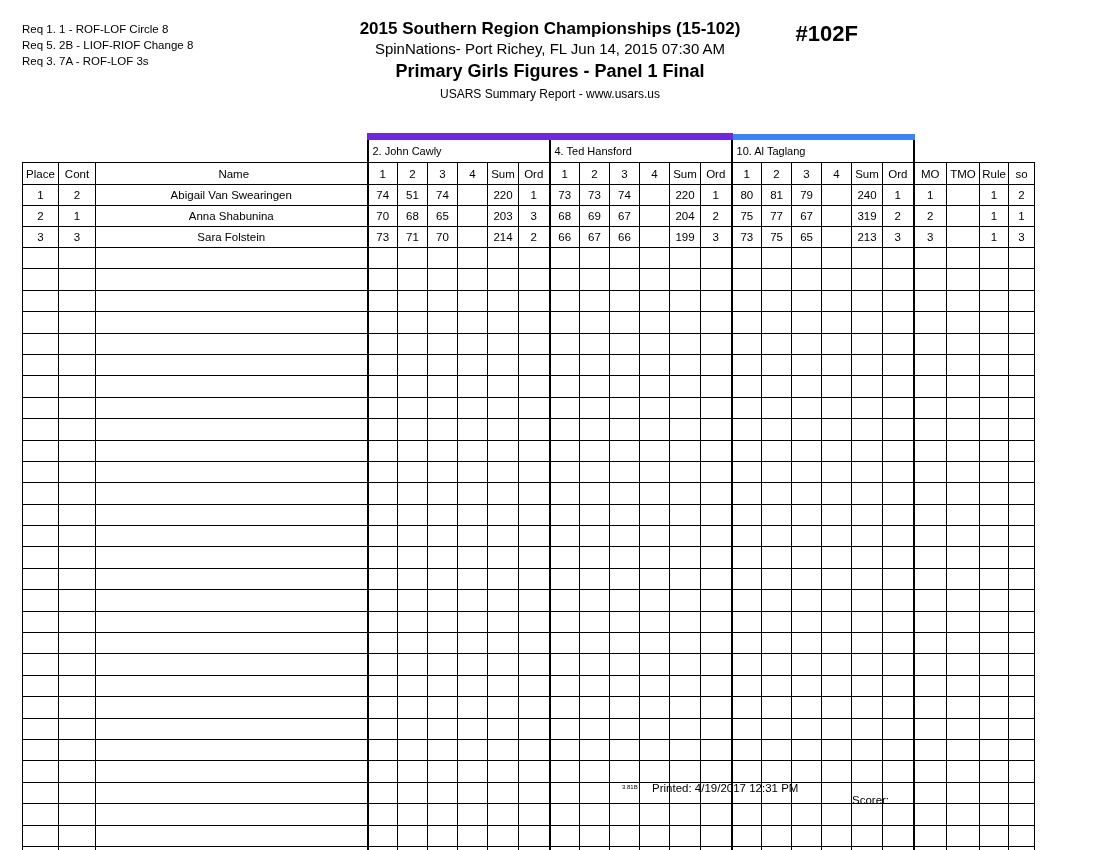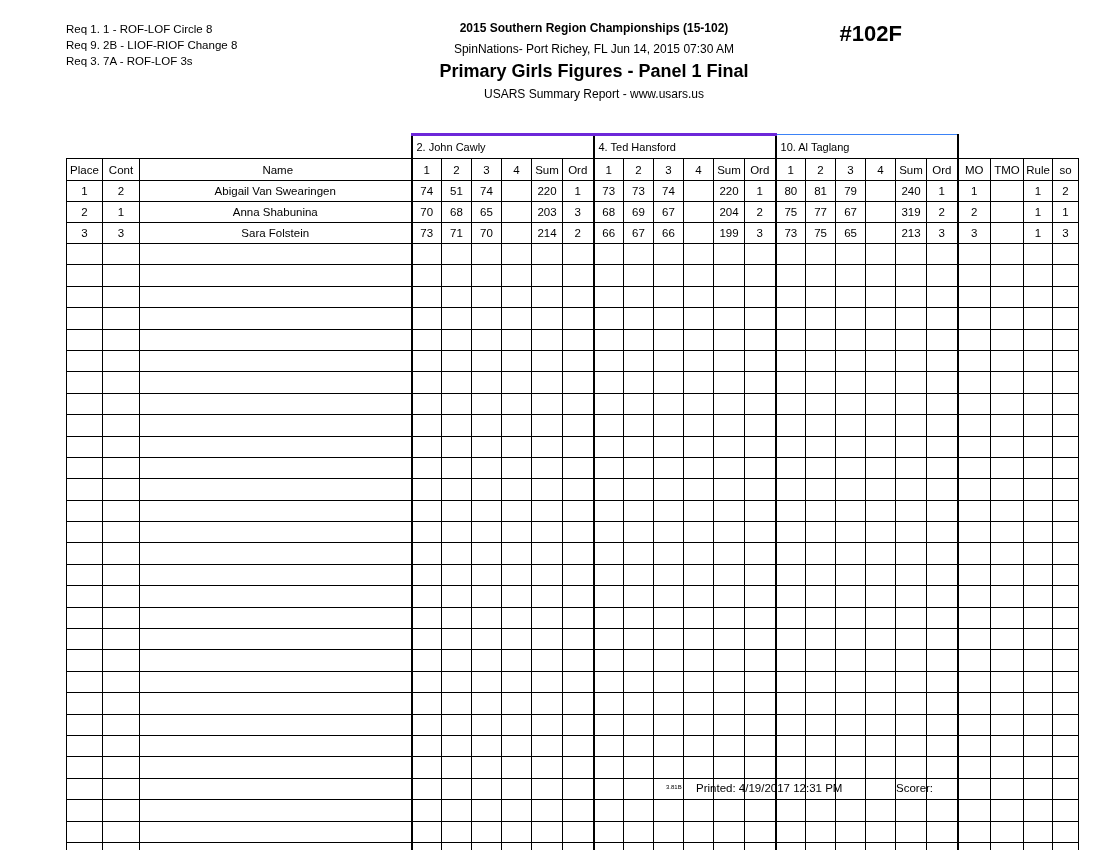--- a/index.html
+++ b/index.html
@@ -12,21 +12,20 @@
     height: 850px;
     font-family: "Liberation Sans", sans-serif;
     color: #000000;
     position: relative;
     overflow: hidden;
   }
   .page {
     position: relative;
     width: 880px;
     height: 850px;
-    margin-left: 44px;
   }
 
   
   .reqs {
     position: absolute;
     left: 22px;
     top: 21px;
     font-size: 11.5px;
     line-height: 16px;
   }
@@ -34,27 +33,27 @@
 
   
   .header {
     position: absolute;
     left: 0;
     top: 18px;
     width: 1100px;
     text-align: center;
   }
   .title-main {
-    font-size: 12px;
+    font-size: 17px;
     font-weight: bold;
     letter-spacing: 0px;
     line-height: 21px;
   }
   .title-sub {
-    font-size: 12px;
+    font-size: 15px;
     line-height: 20px;
   }
   .title-event {
     font-size: 18px;
     font-weight: bold;
     line-height: 24px;
   }
   .title-org {
     font-size: 12px;
     line-height: 22px;
@@ -89,26 +88,26 @@
   }
   
   .judge-band td {
     border: none;
     height: 22px;
     text-align: left;
     font-size: 11px;
     padding-left: 4px;
   }
   .judge-band td.jb {
-    border-top: 3px solid #6d28d9;
+    border-top: 7px solid #6d28d9;
     border-left: 2px solid #000;
     border-right: 1px solid #000;
   }
   .judge-band td.jb-last {
-    border-top: 1px solid #3b82f6;
+    border-top: 6px solid #3b82f6;
     border-left: 2px solid #000;
     border-right: 2px solid #000;
   }
   .judge-band td.blank { border: none; }
 
   
   .hdr td { height: 21px; font-size: 11.5px; }
   .hdr td.left { text-align: center; padding-left: 5px; }
 
   
@@ -136,31 +135,31 @@
   }
   .foot-printed {
     position: absolute;
     left: 630px;
     top: 0px;
     text-align: center;
   }
   .foot-scorer {
     position: absolute;
     left: 830px;
-    top: 0px;
+    top: 12px;
   }
 </style>
 </head>
 <body>
 
 <div class="page">
 
   <div class="reqs">
     <div>Req 1.  1 - ROF-LOF Circle 8</div>
-    <div>Req 9.  2B - LIOF-RIOF Change 8</div>
+    <div>Req 5.  2B - LIOF-RIOF Change 8</div>
     <div>Req 3.  7A - ROF-LOF 3s</div>
   </div>
 
   <div class="header">
     <div class="title-main">2015 Southern Region Championships (15-102)</div>
     <div class="title-sub">SpinNations- Port Richey, FL  Jun 14, 2015  07:30 AM</div>
     <div class="title-event">Primary Girls Figures - Panel 1 Final</div>
     <div class="title-org">USARS Summary Report - www.usars.us</div>
   </div>
   <div class="code">#102F</div>

